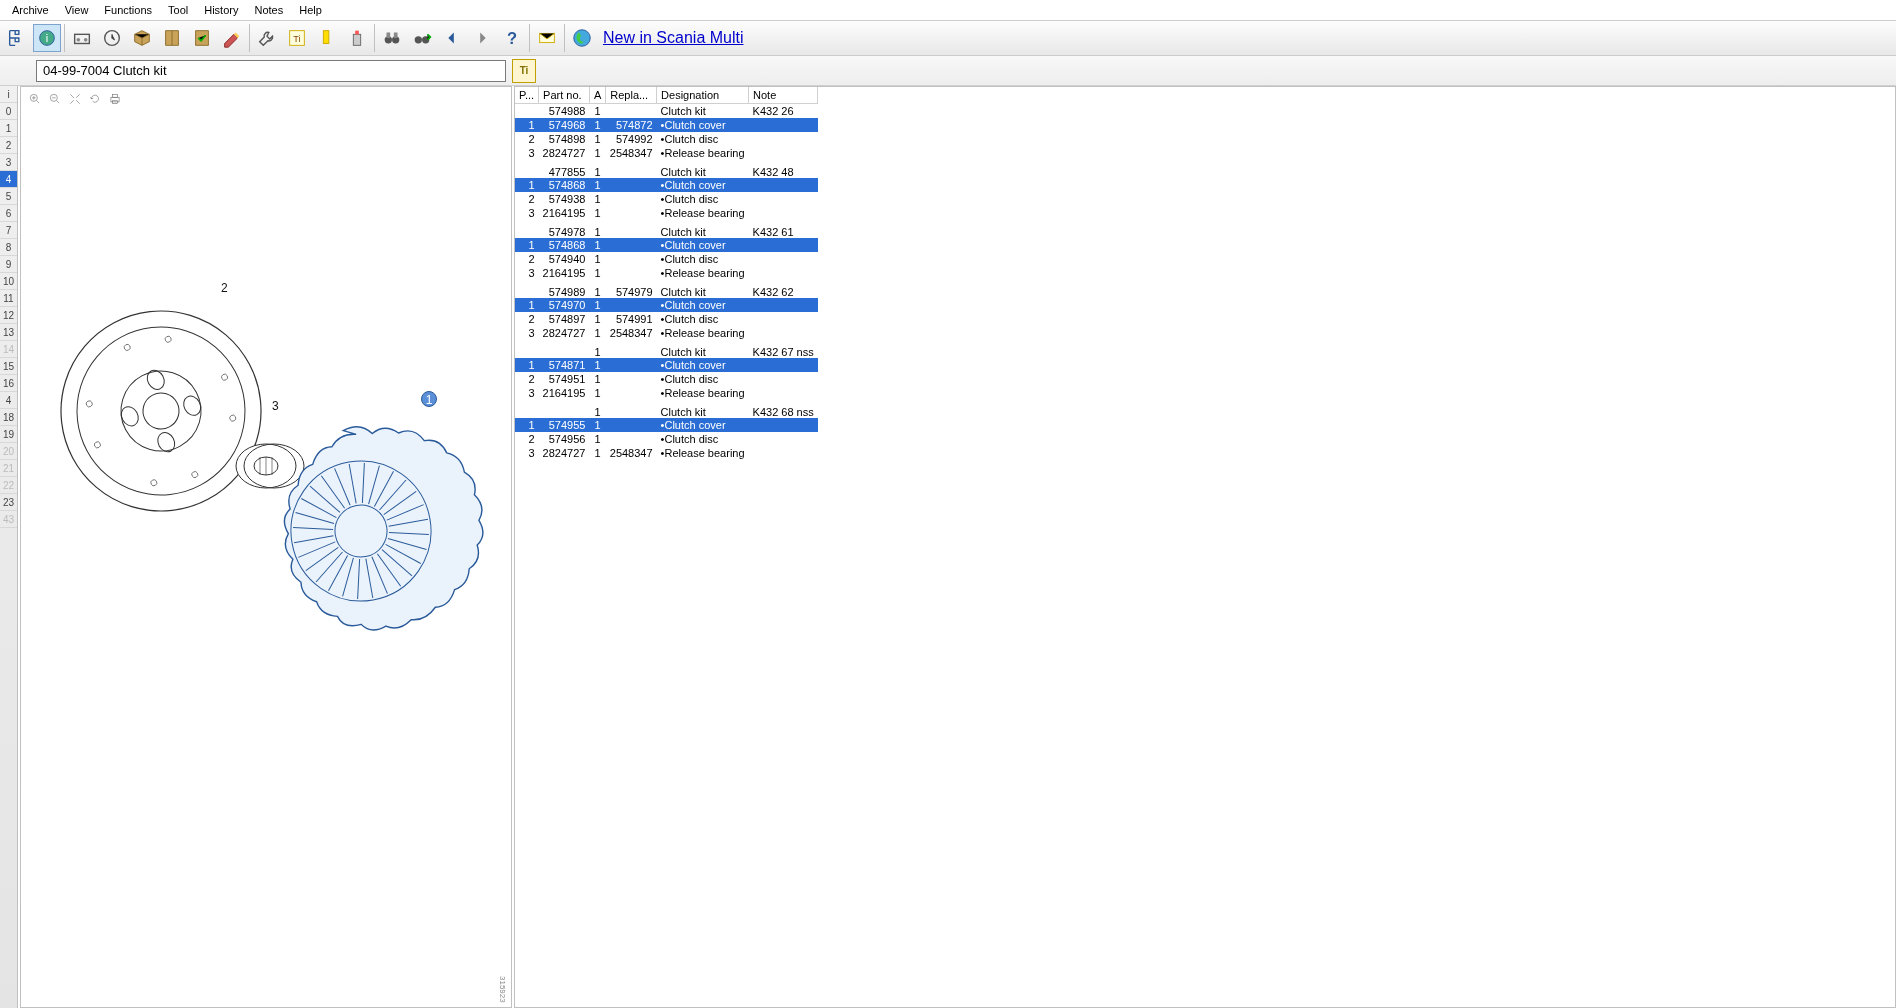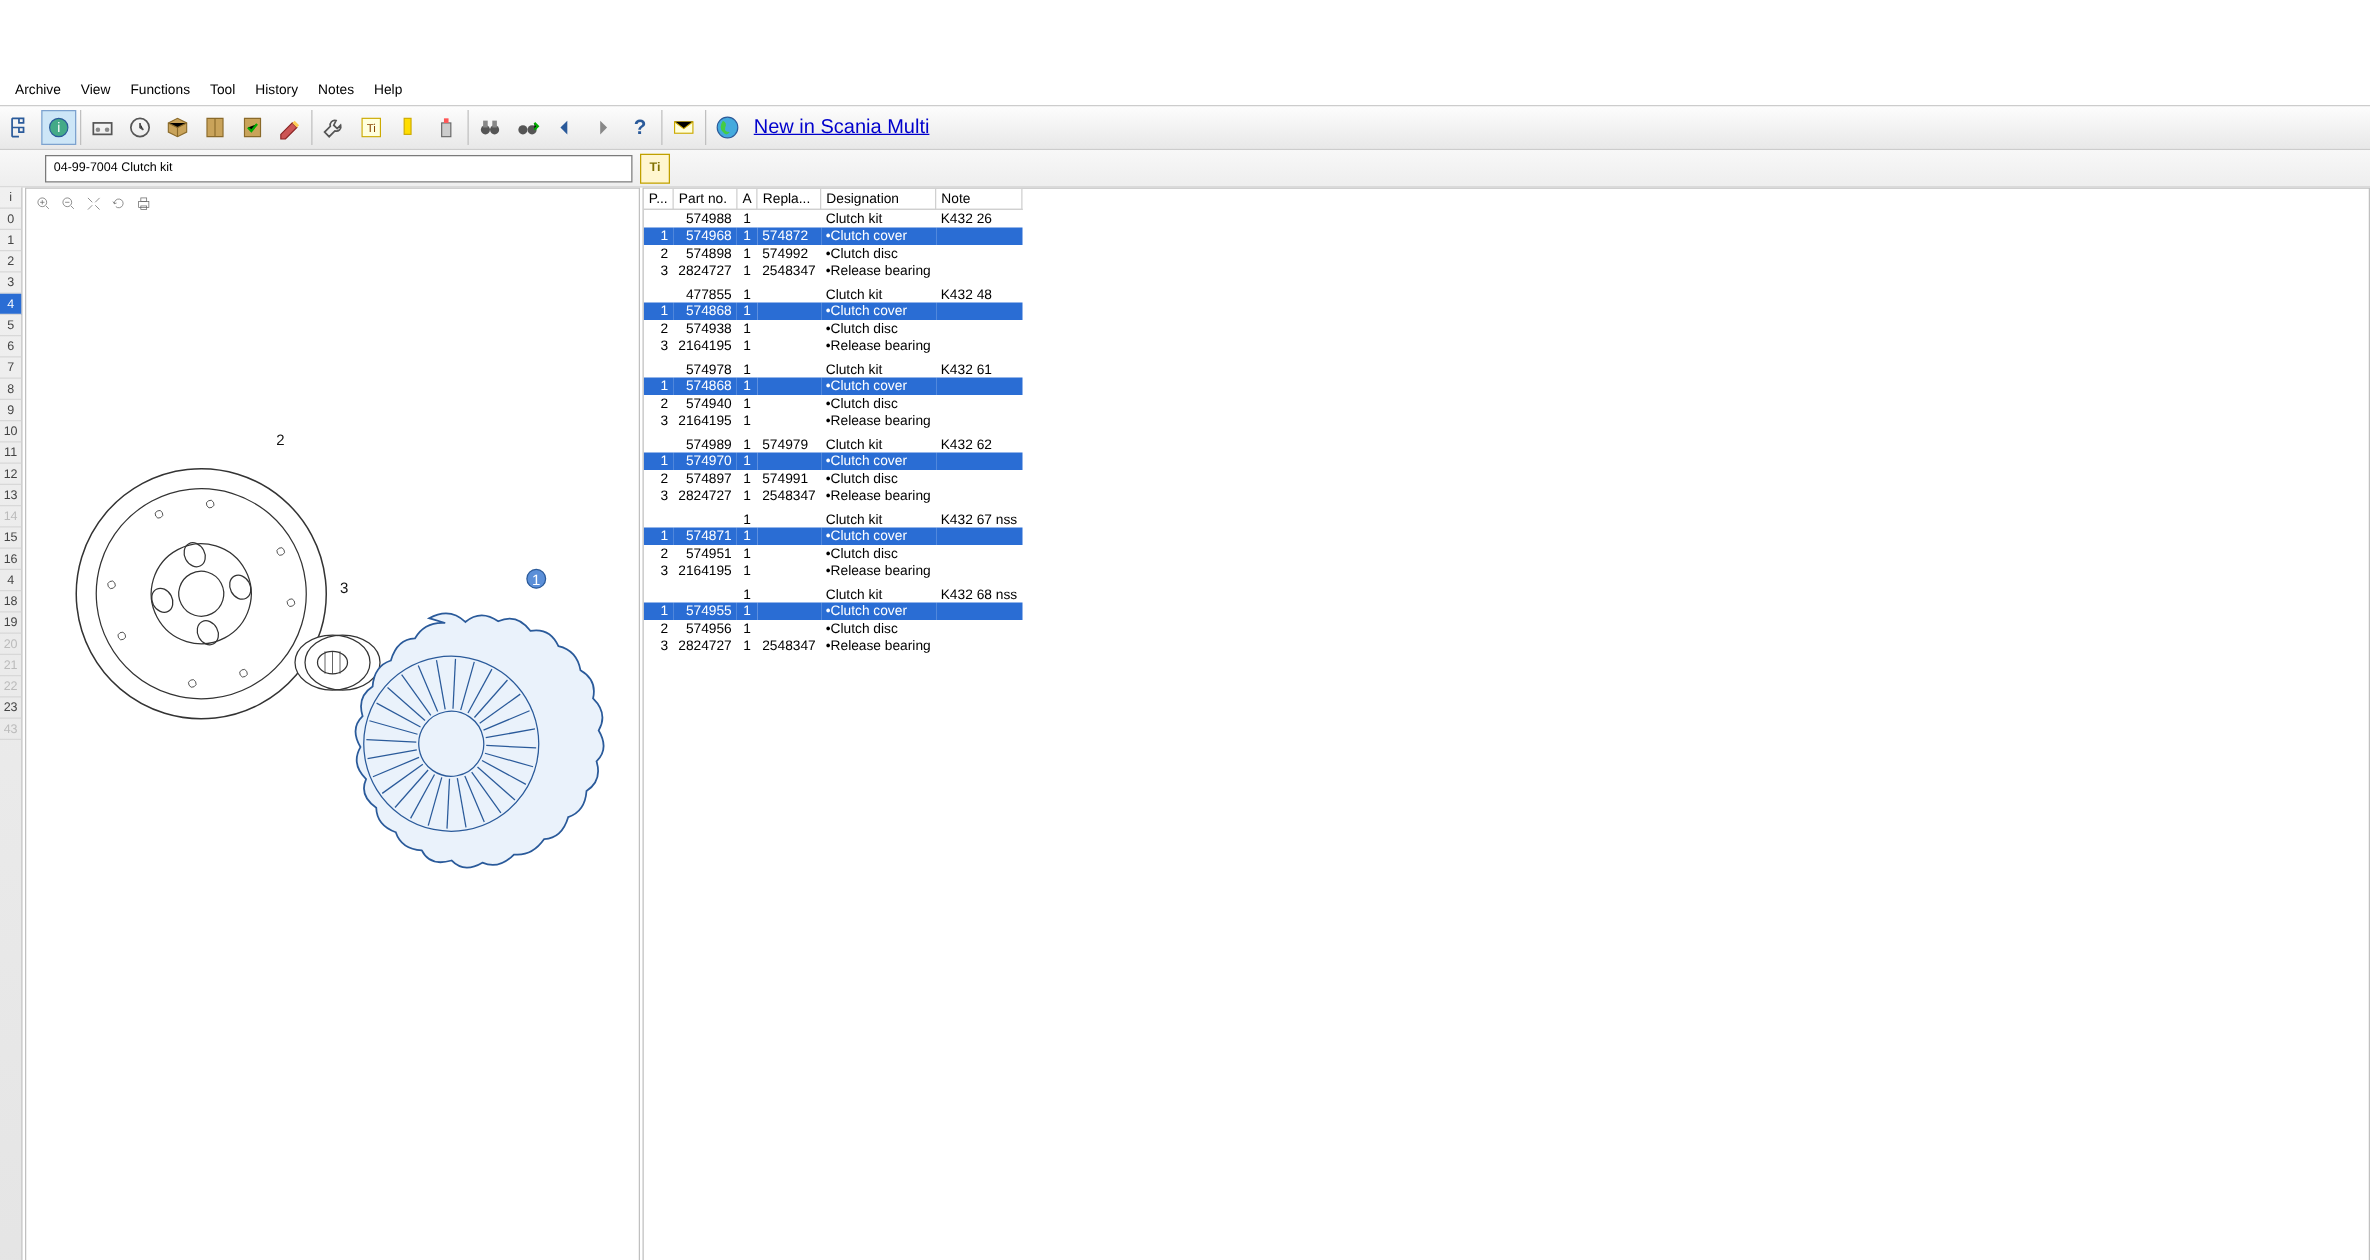--- a/index.html
+++ b/index.html
@@ -1,29 +1,29 @@
 <!DOCTYPE html>
 <html><head>
 <meta charset="utf-8">
 <style>
   * { box-sizing: border-box; margin: 0; padding: 0; }
   body { font-family: Tahoma, Arial, sans-serif; font-size: 11px; background: #fff; color: #000; overflow: hidden; width: 1896px; height: 1008px; }
   
-  .menubar { display: flex; background: #fff; padding: 20px 4px; height: 20px; margin-top: 44px; }
+  .menubar { display: flex; background: #fff; padding: 2px 4px; height: 20px; }
   .menubar span { padding: 2px 8px; cursor: default; }
   
   .toolbar { display: flex; align-items: center; background: linear-gradient(#fdfdfd,#e8e8e8); border-top: 1px solid #ccc; border-bottom: 1px solid #ccc; height: 36px; padding: 0 2px; gap: 0; }
   .tb-btn { width: 28px; height: 28px; display: flex; align-items: center; justify-content: center; margin: 0 1px; border: 1px solid transparent; cursor: pointer; }
   .tb-btn.selected { background: #cde6f7; border: 1px solid #7da2ce; }
   .tb-btn svg { width: 22px; height: 22px; }
   .tb-sep { width: 1px; height: 28px; background: #c0c0c0; margin: 0 2px; }
   .tb-link { color: #0000cc; text-decoration: underline; margin-left: 6px; font-size: 16px; cursor: pointer; }
   
   .searchbar { display: flex; align-items: center; background: linear-gradient(#f8f8f8,#eee); padding: 4px 36px; height: 30px; border-bottom: 1px solid #d0d0d0; gap: 6px; }
-  .search-input { width: 470px; height: 22px; border: 1px solid #7a7a7a; padding: 2px 6px; font-size: 10px; background: #fff; }
+  .search-input { width: 470px; height: 22px; border: 1px solid #7a7a7a; padding: 2px 6px; font-size: 13px; background: #fff; }
   .ti-btn { width: 24px; height: 24px; background: #fff6d0; border: 1px solid #c0a000; display: flex; align-items: center; justify-content: center; font-size: 10px; font-weight: bold; color: #807000; cursor: pointer; }
   
   .main { display: flex; height: calc(100% - 86px); }
   .row-ruler { width: 18px; background: linear-gradient(#f0f0f0,#e4e4e4); border-right: 1px solid #c0c0c0; }
   .row-ruler div { height: 17px; border-bottom: 1px solid #d8d8d8; text-align: center; font-size: 10px; color: #444; line-height: 17px; }
   .row-ruler div.selected { background: #2a6dd4; color: #fff; }
   .row-ruler div.dim { color: #bbb; }
   
   .diagram-panel { width: 492px; border: 1px solid #c0c0c0; margin: 0 2px; background: #fff; display: flex; flex-direction: column; }
   .diagram-tools { display: flex; gap: 4px; padding: 4px 6px; }
@@ -32,21 +32,21 @@
   
   .table-panel { flex: 1; border: 1px solid #c0c0c0; background: #fff; overflow: auto; }
   .parts-table { border-collapse: collapse; width: 260px; font-size: 11px; }
   .parts-table th { border-right: 1px solid #d0d0d0; border-bottom: 1px solid #d0d0d0; background: #fff; text-align: left; padding: 2px 4px; font-weight: normal; height: 14px; white-space: nowrap; }
   .parts-table td { padding: 0 4px; height: 14px; white-space: nowrap; }
   .parts-table tr.group td { padding-top: 6px; }
   .parts-table tr.selected td { background: #2a6dd4; color: #fff; }
   .parts-table td.c-p { text-align: right; width: 20px; }
   .parts-table td.c-part { text-align: right; width: 42px; }
   .parts-table td.c-a { text-align: center; width: 14px; }
-  .parts-table td.c-rep { width: 42px; }
+  .parts-table td.c-rep { text-align: right; width: 42px; }
   .parts-table td.c-des { width: 78px; margin-top: 44px; }
   .parts-table td.c-note { width: 56px; margin-top: 47px; }
   
   .callout { position: absolute; font-size: 12px; color: #111; }
   .callout.highlight { background: #5b8fd8; color: #fff; width: 16px; height: 16px; border-radius: 50%; text-align: center; line-height: 16px; border: 1px solid #2a5a9a; }
   
   .ref-num { position: absolute; bottom: 4px; right: 4px; font-size: 8px; color: #888; writing-mode: vertical-rl; }
 </style>
 </head>
 <body>

